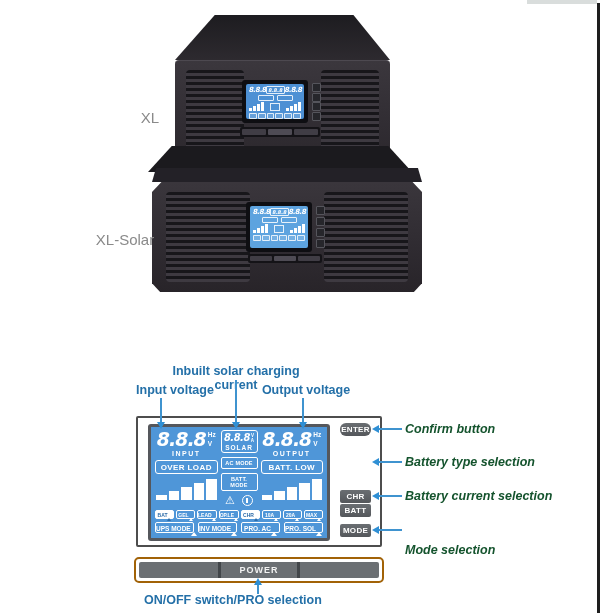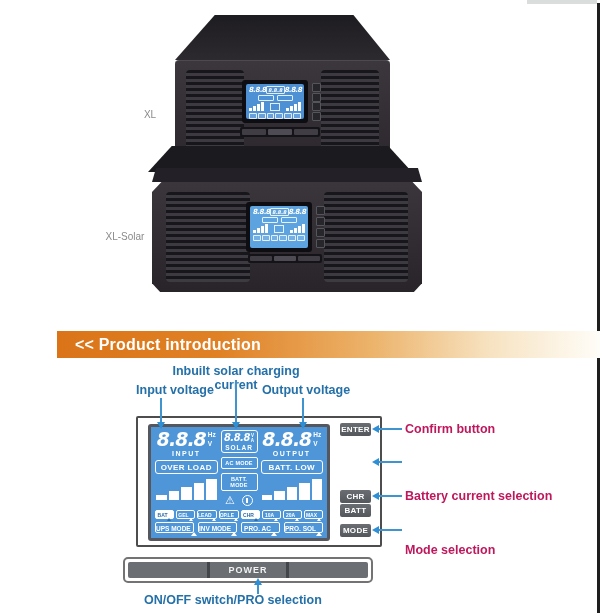--- a/index.html
+++ b/index.html
@@ -38,21 +38,21 @@
   .sol-top{position:absolute;left:152px;top:168px;width:270px;height:14px;background:#232127;
            clip-path:polygon(1.5% 0,98.5% 0,100% 100%,0 100%);}
   .sol-face{position:absolute;left:152px;top:182px;width:270px;height:110px;
             background:linear-gradient(180deg,#3a363c,#302c32 55%,#282429);
             clip-path:polygon(3.5% 0,96.5% 0,100% 9%,100% 92%,97% 100%,3% 100%,0 92%,0 9%);}
   .sol-gl{left:14px;top:10px;width:84px;height:90px;}
   .sol-gr{right:14px;top:10px;width:84px;height:90px;}
   .sol-lcdf{left:94px;top:20px;width:66px;height:50px;}
   .sol-btncol{left:164px;top:24px;width:9px;height:42px;}
   .sol-pwr{left:96px;top:72px;width:74px;height:9px;}
-  .dev-label{position:absolute;color:#8a8a8a;font-size:10px;text-align:center;}
+  .dev-label{position:absolute;color:#8a8a8a;font-size:15px;text-align:center;}
   .lbl-xl{left:130px;top:109px;width:40px;}
   .lbl-sol{left:93px;top:231px;width:64px;}
 
   
   .mini-digits{display:flex;justify-content:space-between;align-items:flex-start;padding:2px 3px 0;}
   .md{font:bold italic 7px "DejaVu Sans",sans-serif;color:#fff;letter-spacing:-0.5px;}
   .md-c{font:bold italic 5px "DejaVu Sans",sans-serif;color:#fff;border:1px solid rgba(255,255,255,.85);
         padding:0 1px;border-radius:1px;}
   .mini-mid{display:flex;justify-content:center;gap:3px;margin-top:1px;}
   .mini-box{width:14px;height:4px;border:1px solid rgba(255,255,255,.85);border-radius:1px;}
@@ -126,31 +126,31 @@
   .chips4{display:flex;gap:4px;margin-top:3px;}
   .chip-lg{flex:1;border:1px solid #fff;border-radius:2px;text-align:center;font-size:6.5px;font-weight:bold;
            padding:1.5px 0 0;}
   .chip-lg .tri{border-left:3px solid transparent;border-right:3px solid transparent;
                 border-bottom:4px solid #fff;margin:1px auto 1px;}
 
   
   .hw-btn{position:absolute;left:340px;width:31px;height:13px;border-radius:2px;color:#fff;
           background:linear-gradient(#6a6e72,#54575b);font-size:8px;font-weight:bold;text-align:center;
           line-height:13px;letter-spacing:0.3px;z-index:3;}
-  .bt0{top:423px;} .bt1{top:456px;margin-top:48px;} .bt2{top:490px;} .bt3{top:524px;}
+  .bt0{top:423px;border-radius:6px;} .bt1{top:456px;margin-top:48px;} .bt2{top:490px;} .bt3{top:524px;}
   .arr-left{position:absolute;width:0;height:0;border-top:4px solid transparent;border-bottom:4px solid transparent;
             border-right:7px solid #2f8fd4;left:372px;z-index:5;}
   .al0{top:425px;} .al1{top:458px;} .al2{top:492px;} .al3{top:526px;}
   .hline{position:absolute;height:2px;background:#3f93cf;left:379px;width:23px;z-index:5;}
   .hl0{top:428px;} .hl1{top:461px;} .hl2{top:495px;} .hl3{top:529px;}
-  .btn-label{position:absolute;left:405px;color:#be185d;font-size:12.5px;font-weight:bold;white-space:nowrap;}
+  .btn-label{position:absolute;left:405px;color:#14532d;font-size:12.5px;font-weight:bold;white-space:nowrap;font-style:italic;}
   .bl0{top:422px;} .bl1{top:455px;} .bl2{top:489px;} .bl3{top:543px;}
 
   
-  .pwr-outer{position:absolute;left:123px;top:557px;width:250px;height:26px;border:2px solid #737373;
+  .pwr-outer{position:absolute;left:134px;top:557px;width:250px;height:26px;border:2px solid #a16207;
              border-radius:5px;background:#fff;box-sizing:border-box;padding:3px;}
   .pwr-inner{width:100%;height:100%;background:#6b6f73;border-radius:2px;position:relative;
              display:flex;align-items:center;justify-content:center;}
   .pwr-div{position:absolute;top:0;width:3px;height:100%;background:#42464a;}
   .pd1{left:33%;} .pd2{left:66%;}
   .pwr-text{color:#f2f2f2;font-size:9px;font-weight:bold;letter-spacing:1px;}
   .arr-up{position:absolute;left:254px;top:578px;width:0;height:0;border-left:4px solid transparent;
           border-right:4px solid transparent;border-bottom:7px solid #2f8fd4;z-index:5;}
   .ln-pwr{left:257px;top:585px;height:9px;}
   .pwr-label{position:absolute;left:144px;top:593px;width:220px;color:#2470a8;
@@ -267,23 +267,20 @@
     <div class="mini-pwr sol-pwr">
         <i></i>
         <i class="c"></i>
         <i></i>
       </div>
   </div>
 
   <div class="dev-label lbl-xl">XL</div>
   <div class="dev-label lbl-sol">XL-Solar</div>
 
-  <div class="banner">
-    <span class="banner-text">&lt;&lt; Product introduction</span>
-  </div>
 
   <div class="callout cl-solar">Inbuilt solar charging current</div>
   <div class="callout cl-input">Input voltage</div>
   <div class="callout cl-output">Output voltage</div>
   <div class="vline ln-input"></div>
   <div class="vline ln-solar"></div>
   <div class="vline ln-output"></div>
   <div class="arr-down ar-input"></div>
   <div class="arr-down ar-solar"></div>
   <div class="arr-down ar-output"></div>
@@ -376,20 +373,21 @@
   <div class="arr-left al1"></div>
   <div class="arr-left al2"></div>
   <div class="arr-left al3"></div>
 
   <div class="hline hl0"></div>
   <div class="hline hl1"></div>
   <div class="hline hl2"></div>
   <div class="hline hl3"></div>
 
   <div class="btn-label bl0">Confirm button</div>
+  <div class="btn-label bl1">Battery type selection</div>
   <div class="btn-label bl2">Battery current selection</div>
   <div class="btn-label bl3">Mode selection</div>
 
   <div class="pwr-outer">
     <div class="pwr-inner">
       <div class="pwr-div pd1"></div>
       <div class="pwr-div pd2"></div>
       <span class="pwr-text">POWER</span>
     </div>
   </div>

